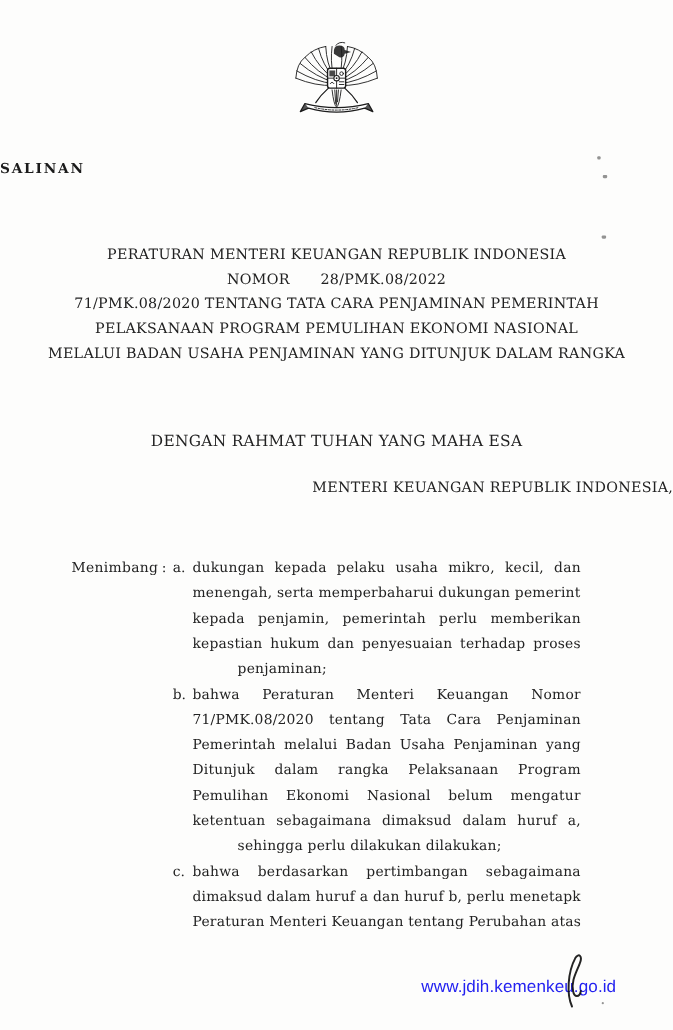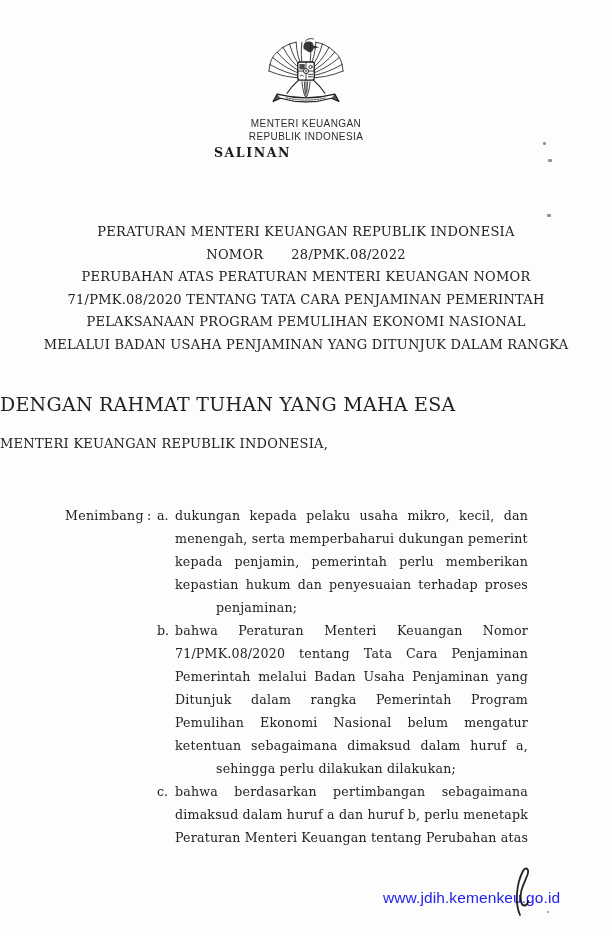--- a/index.html
+++ b/index.html
@@ -8,30 +8,30 @@
     background:#fdfdfc; overflow:hidden;
     font-family:"DejaVu Serif","Liberation Serif",serif;
     color:#222;
   }
   
   .emblem-wrap { position:absolute; top:36px; left:0; width:612px; text-align:center; }
   .emblem-wrap svg { display:inline-block; }
   .ministry { position:absolute; top:118px; left:0; width:612px; text-align:center;
     font-family:"Liberation Sans",sans-serif; font-size:10px; line-height:12.5px;
     letter-spacing:.4px; color:#2c2c2c; }
-  .salinan { position:absolute; top:145px; left:0; width:505px; text-align:center;
+  .salinan { position:absolute; top:145px; left:0; width:505px; 
     font-weight:bold; font-size:12.5px; letter-spacing:1.6px; color:#1b1b1b; }
   
   .title-block { position:absolute; top:221px; left:42px; width:528px;
     text-align:center; font-size:13px; line-height:22.6px; letter-spacing:.25px; color:#212121; }
   .nomor-val { margin-left:28px;text-align:center; }
   
-  .invocation { position:absolute; top:393px; left:0; width:612px; 
-    font-size:19px; letter-spacing:.25px; }
-  .authority { position:absolute; top:436px; left:0; width:612px; text-align:left;
+  .invocation { position:absolute; top:393px; left:0; width:612px; text-align:center;
+    font-size:14px; letter-spacing:.25px; }
+  .authority { position:absolute; top:436px; left:0; width:612px; text-align:right;
     font-size:13px; letter-spacing:.25px; }
   
   .menimbang { position:absolute; top:504px; left:65px; width:463px; font-size:12.6px; }
   .m-label { position:absolute; left:0; top:0; line-height:23px; letter-spacing:.3px; }
   .m-colon { position:absolute; left:82px; top:0; line-height:23px; }
   .m-items { position:absolute; left:92px; top:0; width:371px; }
   .m-item { display:flex; }
   .m-letter { flex:none; width:18px; line-height:23px; }
   .m-lines { flex:1; min-width:0; }
   .m-line { height:23px; line-height:23px; overflow:hidden; white-space:nowrap;
@@ -101,33 +101,28 @@
 
       <path class="emblem-stroke" d="M42,53 Q33,61 28,69 M60,53 Q69,61 74,69"></path>
 
       <path d="M16,70 Q51,79 86,70 L91,79 L82,75 Q51,84 20,75 L11,79 Z" fill="#ffffff" stroke="#1c1c1c" stroke-width="1.4" stroke-linejoin="round"></path>
       <path d="M16,70 L11,79 L20,75 Z" fill="#1c1c1c" opacity="0.75"></path>
       <path d="M86,70 L91,79 L82,75 Z" fill="#1c1c1c" opacity="0.75"></path>
       <path class="emblem-thin" d="M27,74.5 Q51,80 75,74.5" stroke-dasharray="2.2,1.6"></path>
     </svg>
   </div>
 
-  <div class="ministry">
-    <div>MENTERI KEUANGAN</div>
-    <div>REPUBLIK INDONESIA</div>
-  </div>
 
   <div class="salinan">SALINAN</div>
 
   <div class="title-block">
     <div>PERATURAN MENTERI KEUANGAN REPUBLIK INDONESIA</div>
     <div>
       <span>NOMOR</span><span class="nomor-val">28/PMK.08/2022</span>
     </div>
-    <div>PERUBAHAN ATAS PERATURAN MENTERI KEUANGAN NOMOR</div>
     <div>71/PMK.08/2020 TENTANG TATA CARA PENJAMINAN PEMERINTAH</div>
     <div>PELAKSANAAN PROGRAM PEMULIHAN EKONOMI NASIONAL</div>
     <div>MELALUI BADAN USAHA PENJAMINAN YANG DITUNJUK DALAM RANGKA</div>
   </div>
 
   <div class="invocation">DENGAN RAHMAT TUHAN YANG MAHA ESA</div>
   <div class="authority">MENTERI KEUANGAN REPUBLIK INDONESIA,</div>
 
   <div class="menimbang">
     <div class="m-label">Menimbang</div>
@@ -142,21 +137,21 @@
             <div class="m-line">kepastian hukum dan penyesuaian terhadap proses</div>
             <div class="m-line left">penjaminan;</div>
           </div>
         </div>
         <div class="m-item">
           <span class="m-letter">b.</span>
           <div class="m-lines">
             <div class="m-line">bahwa Peraturan Menteri Keuangan Nomor</div>
             <div class="m-line">71/PMK.08/2020 tentang Tata Cara Penjaminan</div>
             <div class="m-line">Pemerintah melalui Badan Usaha Penjaminan yang</div>
-            <div class="m-line">Ditunjuk dalam rangka Pemerintah Program</div>
+            <div class="m-line">Ditunjuk dalam rangka Pelaksanaan Program</div>
             <div class="m-line">Pemulihan Ekonomi Nasional belum mengatur</div>
             <div class="m-line">ketentuan sebagaimana dimaksud dalam huruf a,</div>
             <div class="m-line left">sehingga perlu dilakukan dilakukan;</div>
           </div>
         </div>
         <div class="m-item">
           <span class="m-letter">c.</span>
           <div class="m-lines">
             <div class="m-line">bahwa berdasarkan pertimbangan sebagaimana</div>
             <div class="m-line">dimaksud dalam huruf a dan huruf b, perlu menetapkan</div>

